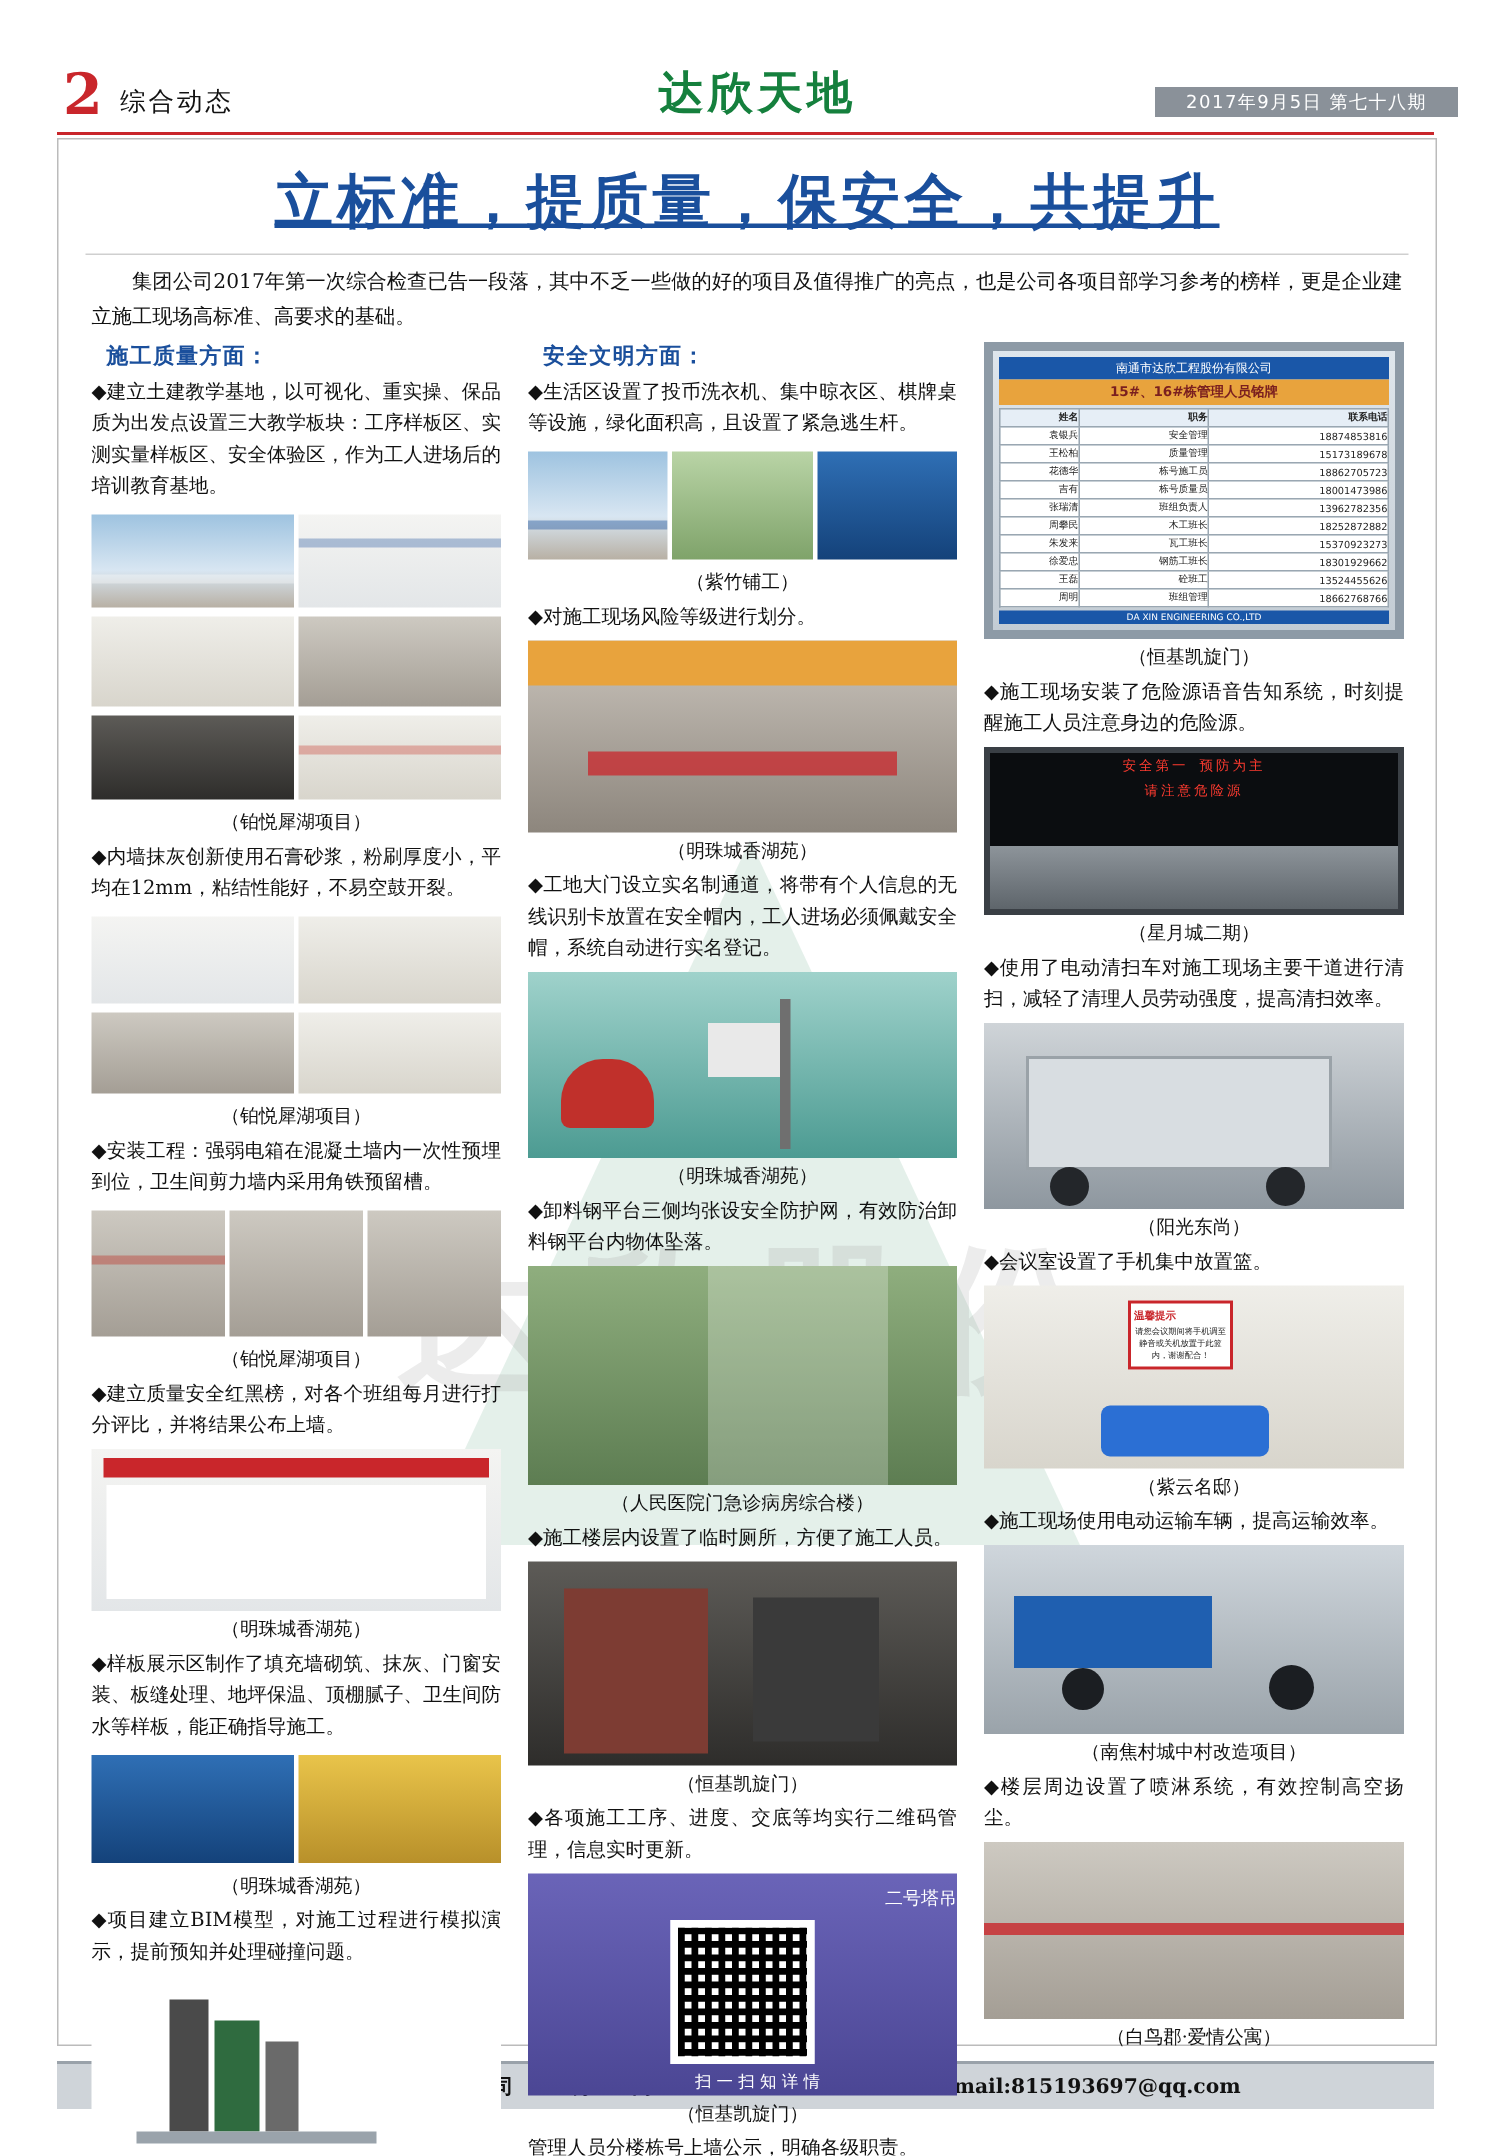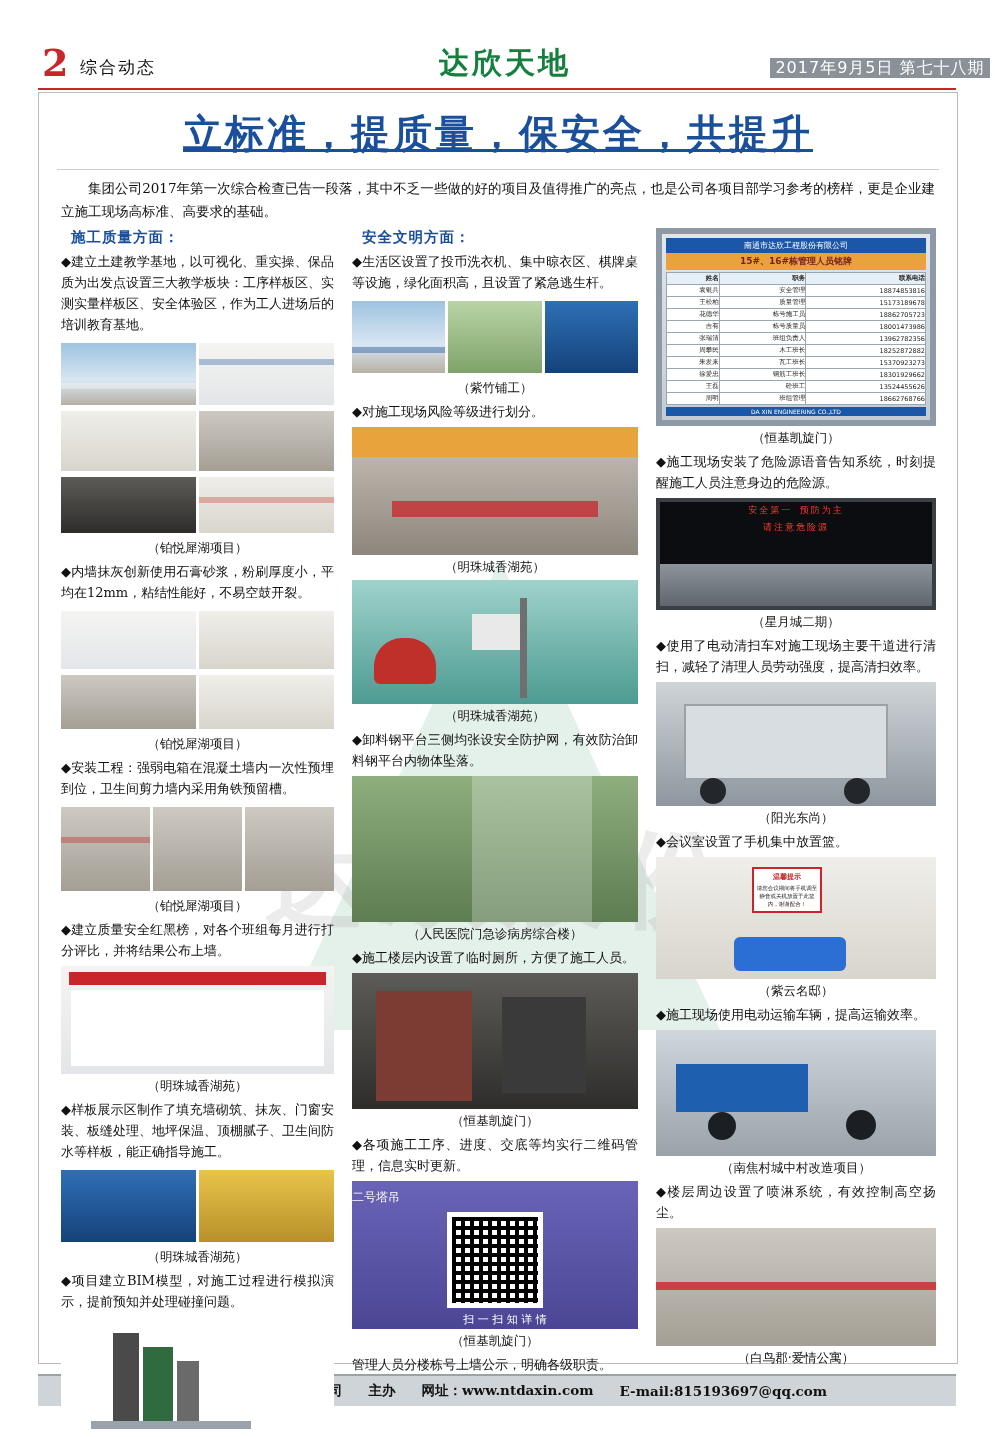--- a/index.html
+++ b/index.html
@@ -25,22 +25,22 @@
     font-family:"DejaVu Serif","Liberation Serif",serif;
     font-size:17px;font-weight:normal;color:#111;letter-spacing:2px;
   }
   .mast-logo{
     position:absolute;left:425px;top:46px;width:160px;height:34px;
     font-family:"DejaVu Serif","Liberation Serif",serif;
     font-size:30px;font-weight:bold;color:#15803d;letter-spacing:3px;
     text-align:center;line-height:34px;
   }
   .mast-date{
-    position:absolute;left:770px;top:58px;width:220px;height:20px;
-    background:#8a9199;color:#fff;font-size:16px;line-height:20px;
+    position:absolute;left:770px;top:58px;width:202px;height:20px;
+    background:#8a9199;color:#fff;font-size:12px;line-height:20px;
     text-align:center;letter-spacing:1px;
   }
 
   
   .wm{
     position:absolute;left:150px;top:560px;width:700px;height:500px;
     pointer-events:none;z-index:0;
   }
   .wm-tri{
     position:absolute;left:130px;top:0;width:0;height:0;
@@ -118,21 +118,21 @@
   .stripe{position:absolute;left:0;right:0;height:6px;background:rgba(255,255,255,.35);}
   .qr{
     width:86px;height:86px;background:#fff;margin:6px auto 0 auto;
     background-image:
       linear-gradient(90deg,#000 50%,transparent 50%),
       linear-gradient(#000 50%,transparent 50%);
     background-size:9px 9px,9px 9px;
     border:5px solid #fff;
   }
   .qrcard{background:linear-gradient(#6a64b8,#4b4694);padding:8px 0;}
-  .qrtitle{color:#fff;font-size:12px;text-align:left;font-family:Liberation Sans, sans-serif;}
+  .qrtitle{color:#fff;font-size:12px;text-align:right;font-family:Liberation Sans, sans-serif;}
   .qrsub{color:#fff;font-size:11px;text-align:center;margin-top:4px;font-family:"DejaVu Serif",serif;padding-left:20px;}
 
   
   .nameboard{
     background:linear-gradient(#dfe6ec,#c3ccd4);
     border:6px solid #8d9aa6;padding:4px;
   }
   .nb-head{background:#1a57a8;color:#fff;font-size:8px;text-align:center;padding:2px 0;}
   .nb-title{background:#e8a33d;color:#7a1f1f;font-size:9px;text-align:center;padding:2px 0;font-weight:bold;}
   .nb-table{width:100%;border-collapse:collapse;margin-top:2px;}
@@ -140,21 +140,21 @@
   .nb-table th{background:#e6eef6;}
   .nb-foot{background:#1a57a8;color:#fff;font-size:6px;text-align:center;padding:1px 0;margin-top:2px;}
 
   
   .led{background:#0b0d10;border:4px solid #3a3f45;}
   .led-row{color:#ff3b30;font-size:9px;letter-spacing:2px;text-align:center;padding:2px 0;
            font-family:"DejaVu Sans Mono","Liberation Mono",monospace;}
 
   
   .notice{background:#fff;border:2px solid #c9262b;width:62px;padding:3px 2px;}
-  .notice .t{color:#c9262b;font-size:7px;text-align:center;font-weight:bold;}
+  .notice .t{color:#c9262b;font-size:7px;font-weight:bold;}
   .notice .b{color:#222;font-size:5.5px;text-align:center;line-height:8px;margin-top:2px;}
 
   
   .footer{
     position:absolute;left:38px;top:1374px;width:918px;height:30px;
     background:#cfd4d9;border-top:2px solid #9aa2aa;
   }
   .footer-inner{
     display:flex;align-items:center;height:30px;justify-content:center;gap:26px;
     font-family:"DejaVu Serif","Liberation Serif",serif;
@@ -268,20 +268,21 @@
       </div>
       <div class="cap">（紫竹铺工）</div>
 
       <div class="para">◆对施工现场风险等级进行划分。</div>
       <div class="ph road" style="height:128px">
         <div class="ov" style="left:0;top:0;right:0;height:30px;background:#e8a33d;"></div>
         <div class="ov" style="left:40px;top:74px;right:40px;height:16px;background:#c9262b;opacity:.75"></div>
       </div>
       <div class="cap">（明珠城香湖苑）</div>
 
+      <div class="para">◆工地大门设立实名制通道，将带有个人信息的无线识别卡放置在安全帽内，工人进场必须佩戴安全帽，系统自动进行实名登记。</div>
       <div class="ph teal" style="height:124px">
         <div class="ov" style="left:22px;top:58px;width:62px;height:46px;background:#c0302b;border-radius:28px 28px 6px 6px;"></div>
         <div class="ov" style="left:120px;top:34px;width:52px;height:36px;background:#e9e9e9;"></div>
         <div class="ov" style="left:168px;top:18px;width:7px;height:100px;background:#6f6f6f;"></div>
       </div>
       <div class="cap">（明珠城香湖苑）</div>
 
       <div class="para">◆卸料钢平台三侧均张设安全防护网，有效防治卸料钢平台内物体坠落。</div>
       <div class="ph green" style="height:146px">
         <div class="ov" style="left:0;top:0;right:0;bottom:0;background:linear-gradient(#8fae7e,#5d7d52);"></div>

